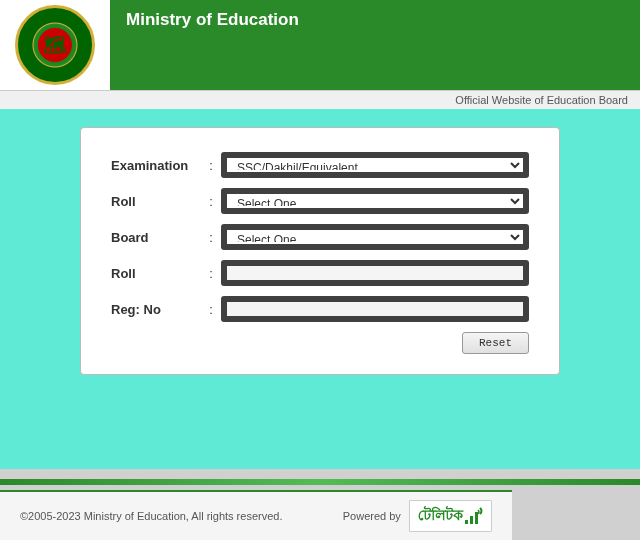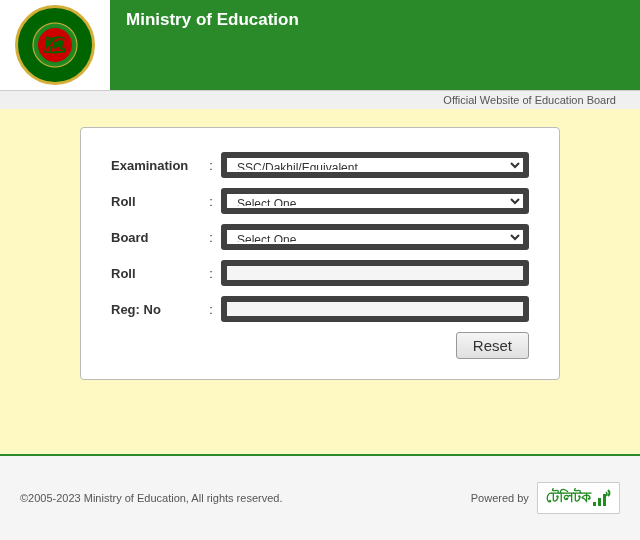--- a/index.html
+++ b/index.html
@@ -69,28 +69,28 @@
       font-size: 14px;
       font-weight: bold;
       line-height: 1.3;
     }
 
     
     .official-bar {
       background: #f0f0f0;
       border-top: 1px solid #ccc;
       text-align: right;
-      padding: 3px 24px;
+      padding: 3px 12px;
       font-size: 11px;
       color: #555;
     }
 
     
     .main-content {
-      background: #fef9c3;
+      background: #5eead4;
       padding: 18px 24px;
       min-height: 360px;
     }
 
     .form-container {
       background: #fff;
       border: 1px solid #bbb;
       border-radius: 4px;
       padding: 24px 30px 20px 30px;
       max-width: 480px;
@@ -140,46 +140,47 @@
 
     .form-buttons {
       display: flex;
       justify-content: flex-end;
       gap: 6px;
       margin-top: 6px;
     }
 
     .btn {
       padding: 4px 16px;
-      font-size: 15px;
+      font-size: 11px;
       border: 1px solid #999;
       border-radius: 3px;
       cursor: pointer;
       background: linear-gradient(to bottom, #f5f5f5, #e0e0e0);
       color: #333;
+      font-family: Liberation Mono, monospace;
     }
 
     
     .green-bar {
       height: 6px;
       background: linear-gradient(to right, #2a8a2a, #55bb55, #2a8a2a);
       margin-top: 10px;
     }
 
     
     .footer {
       background: #f5f5f5;
       border-top: 2px solid #2a8a2a;
-      padding: 26px 20px;
+      padding: 8px 20px;
       display: flex;
       align-items: center;
       justify-content: space-between;
       position: absolute;
       bottom: 0;
-      width: 640px;
+      width: 512px;
     }
 
     .footer-left {
       font-size: 11px;
       color: #555;
     }
 
     .footer-right {
       display: flex;
       align-items: center;

